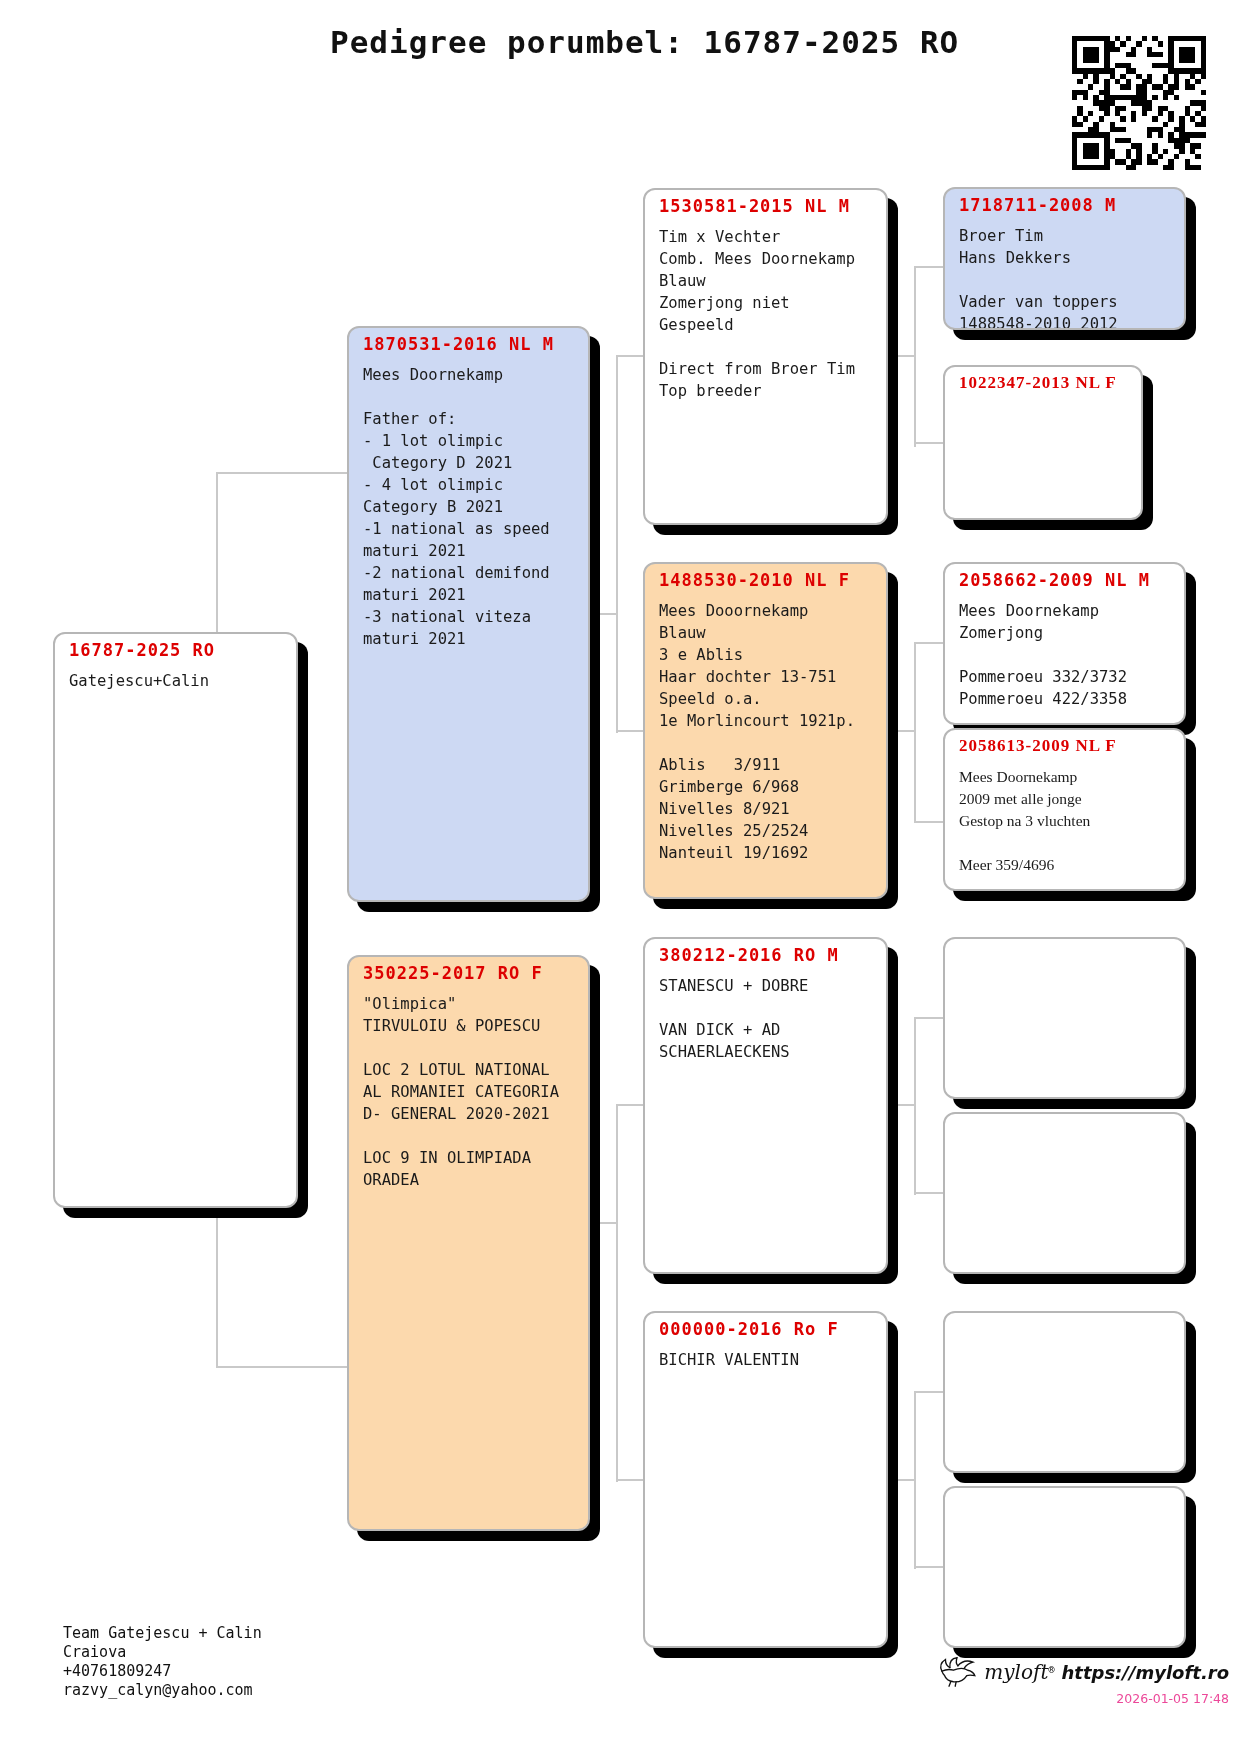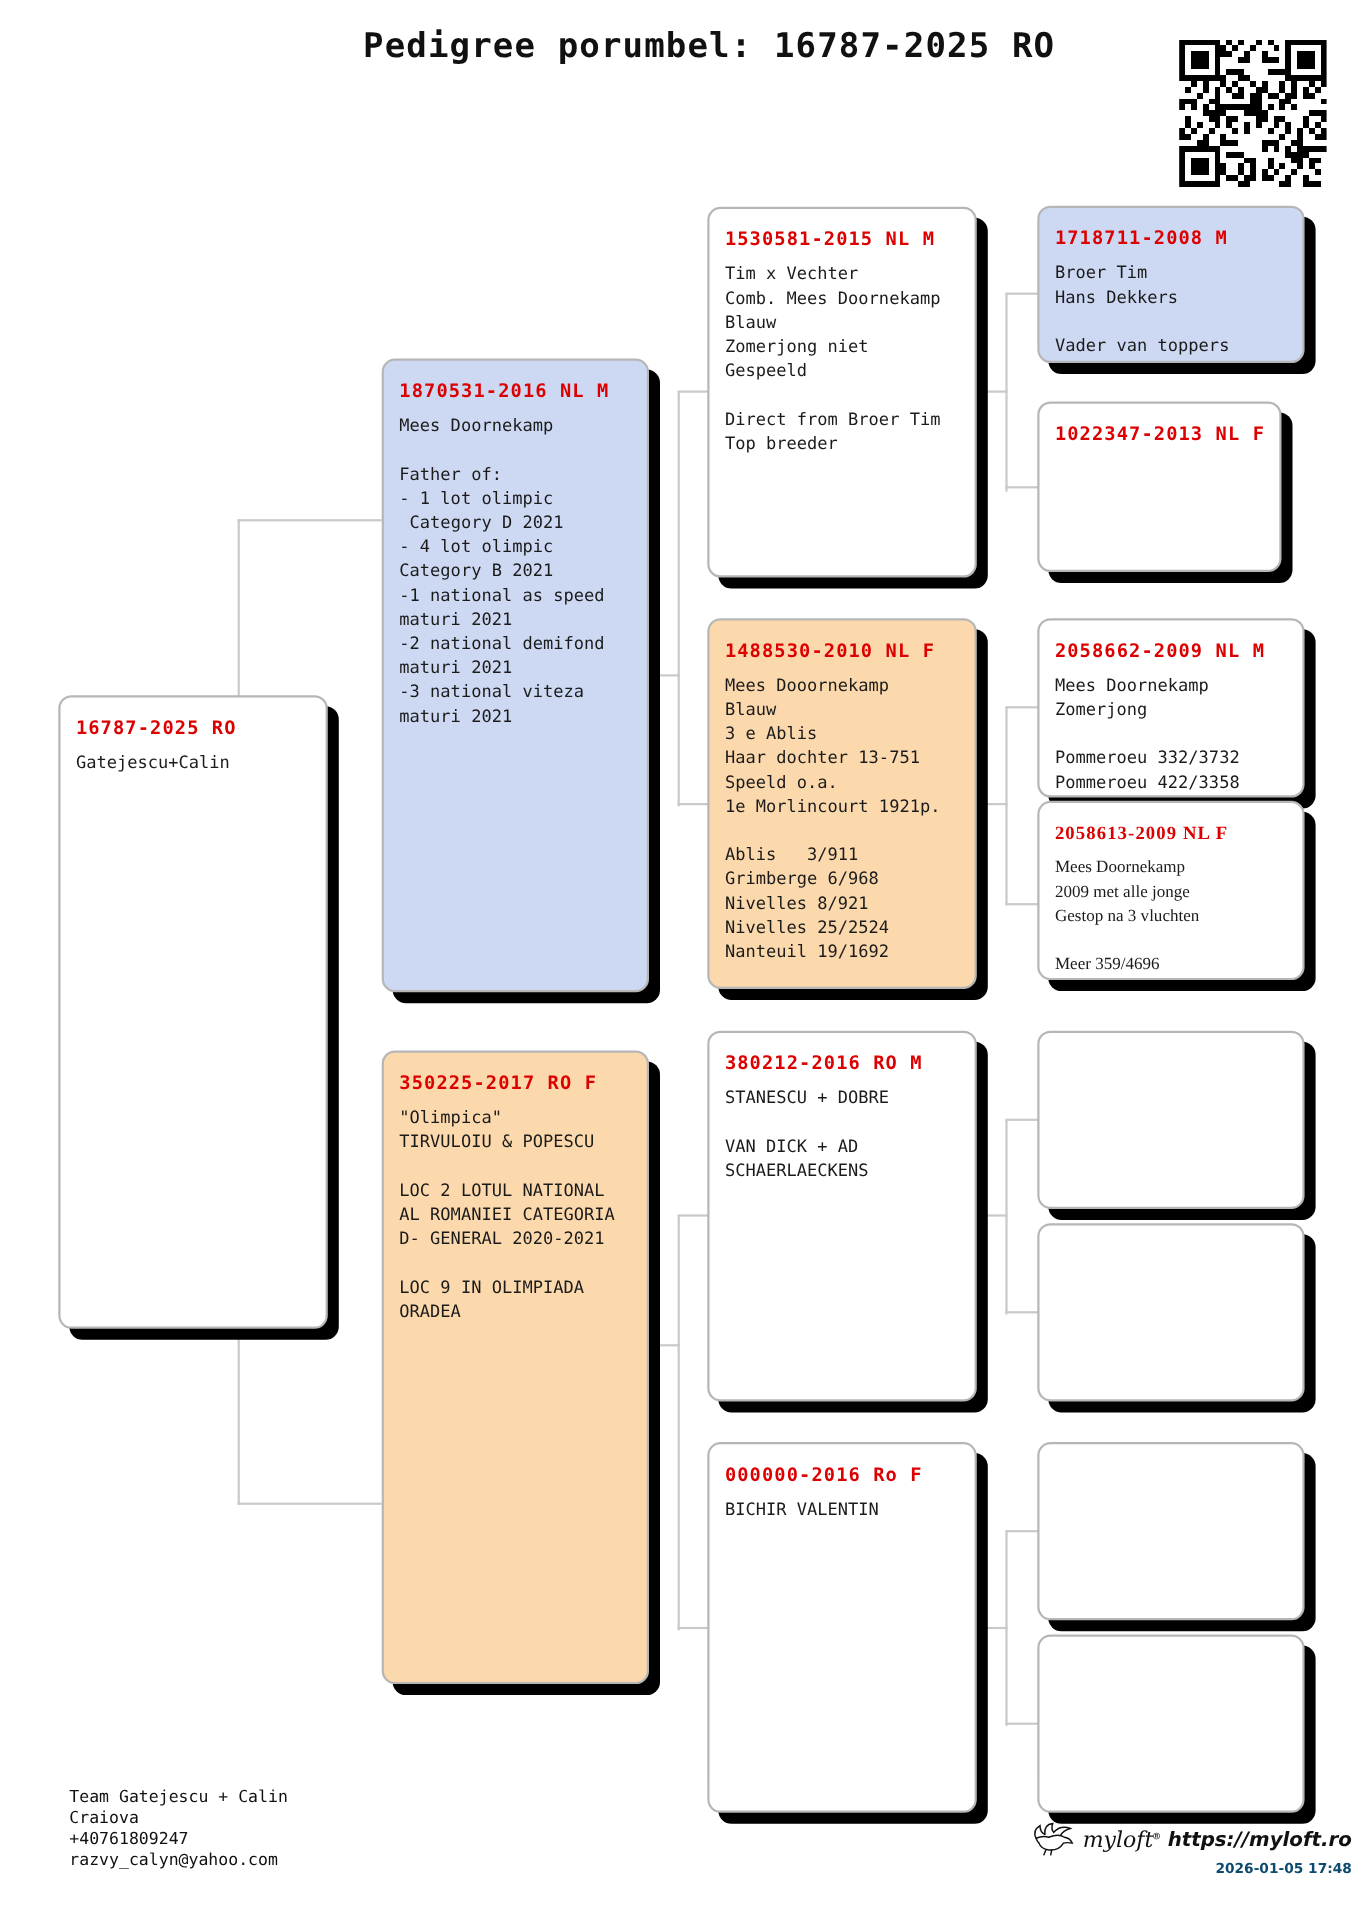--- a/index.html
+++ b/index.html
@@ -4,37 +4,37 @@
 <style>
   html,body{margin:0;padding:0;background:#fff}
   .page{position:relative;width:1241px;height:1754px;background:#ffffff;
         font-family:"DejaVu Sans Mono","Liberation Mono",monospace;overflow:hidden}
   .title{position:absolute;left:330px;top:24px;font-size:31px;font-weight:bold;
          letter-spacing:1px;white-space:nowrap;color:#111}
   .qr{position:absolute;left:1072px;top:36px;width:134px;height:134px}
   .cline{position:absolute;background:var(--connector,#c9c9c9)}
   .pbox{position:absolute;box-sizing:border-box;background:#fff;
         border:2px solid #b6b6b6;border-radius:12px;box-shadow:10px 10px 0 #000;
-        padding:12px 14px;overflow:hidden}
+        padding:0 14px;overflow:hidden}
   .v-male{background:var(--male-bg,#cdd9f3)}
   .v-female{background:var(--female-bg,#fcd9ad)}
   .ring{color:var(--ring,#dd0000);font-weight:bold;font-size:17px;
         margin:6px 0 10px 0;letter-spacing:1px;white-space:nowrap}
   .pbody{white-space:pre-wrap;font-size:15.5px;line-height:22px;color:#1b1b1b}
   .footer-left{position:absolute;left:63px;top:1624px;font-weight:normal;
                font-size:15px;line-height:19px;color:#111}
   .brand{position:absolute;right:12px;top:1656px;text-align:right}
   .brand-row{display:flex;align-items:center;gap:7px;justify-content:flex-end}
   .brand-name{font-family:"DejaVu Serif","Liberation Serif",serif;
               font-style:italic;font-size:20px;color:#111}
   .brand-reg{font-size:10px;vertical-align:super}
   .brand-url{font-family:"DejaVu Sans","Liberation Sans",sans-serif;
              font-style:italic;font-weight:bold;font-size:18px;color:#111;cursor:pointer}
   .timestamp{font-family:"DejaVu Sans","Liberation Sans",sans-serif;
-             font-weight:bold;font-size:12.5px;color:#0c4a6e;margin-top:3px}
+             font-weight:normal;font-size:12.5px;color:#ec4899;margin-top:3px}
 </style>
 </head>
 <body>
 
 <div class="page">
 
   <div class="title">Pedigree porumbel: 16787-2025 RO</div>
 
   <div class="qr">
     <svg id="qr-svg" width="134" height="134" viewBox="0 0 25 25" shape-rendering="crispEdges">
@@ -435,21 +435,21 @@
         <div class="pbody">BICHIR VALENTIN</div>
       </div>
       <div class="pbox v-male" style="left: 943px; top: 187px; width: 243px; height: 143px;">
         <div class="ring">1718711-2008 M</div>
         <div class="pbody">Broer Tim
 Hans Dekkers
 
 Vader van toppers
 1488548-2010 2012</div>
       </div>
-      <div class="pbox v-white" style="left: 943px; top: 365px; width: 222px; height: 155px;">
+      <div class="pbox v-white" style="left: 943px; top: 365px; width: 200px; height: 155px; font-family: Liberation Serif, serif;">
         <div class="ring">1022347-2013 NL F</div>
       </div>
       <div class="pbox v-white" style="left: 943px; top: 562px; width: 243px; height: 163px;">
         <div class="ring">2058662-2009 NL M</div>
         <div class="pbody">Mees Doornekamp
 Zomerjong
 
 Pommeroeu 332/3732
 Pommeroeu 422/3358</div>
       </div>

